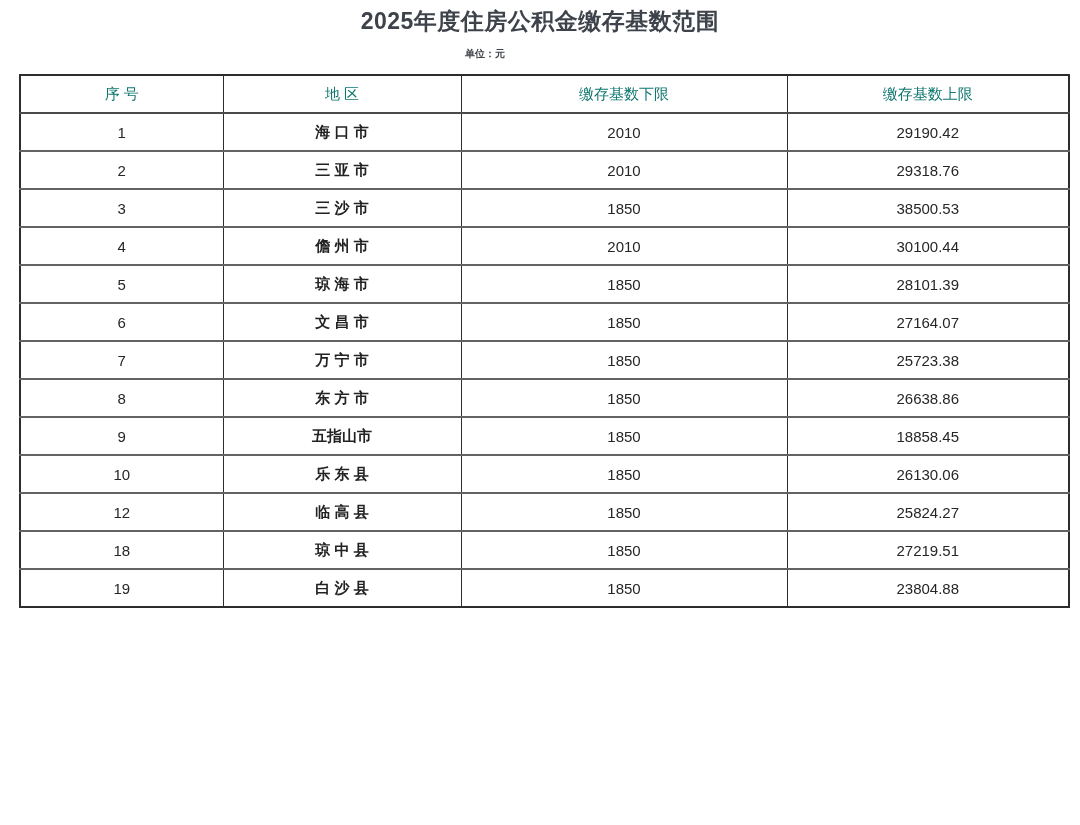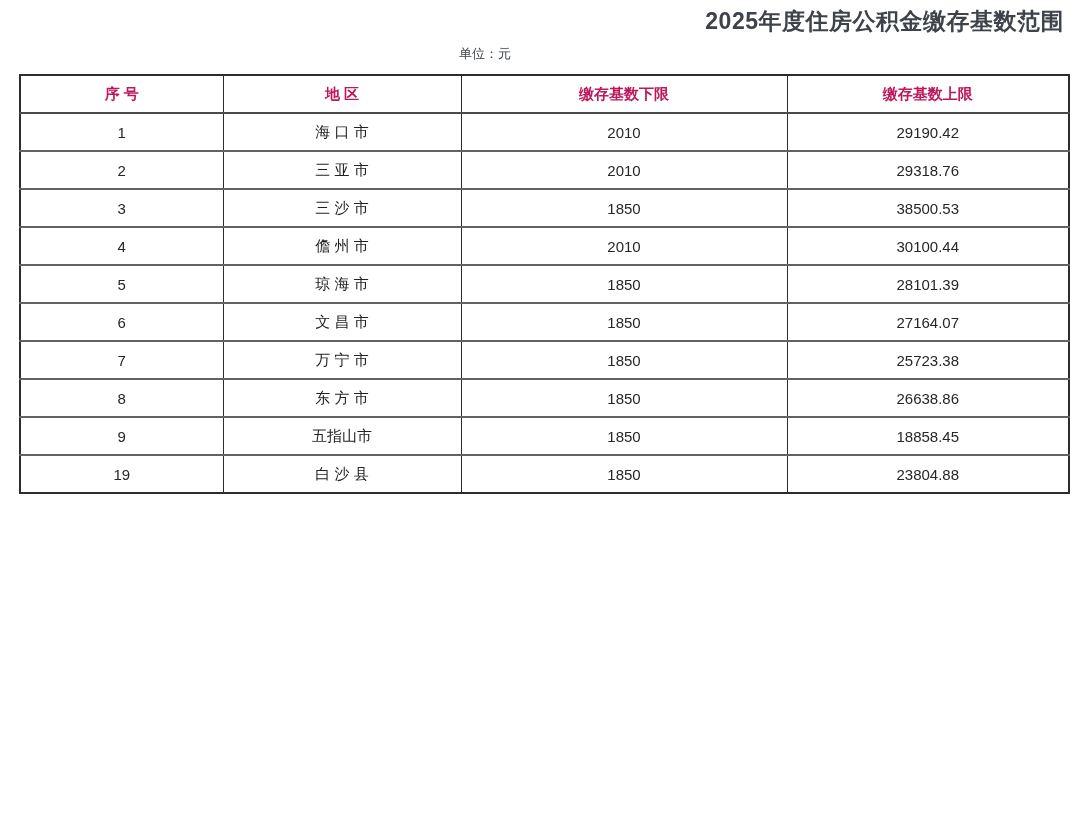--- a/index.html
+++ b/index.html
@@ -5,35 +5,36 @@
   html, body {
     margin: 0;
     padding: 0;
     width: 1080px;
     height: 825px;
     background: #ffffff;
     font-family: "Liberation Sans", "DejaVu Sans", sans-serif;
     overflow: hidden;
   }
   .page-title {
-    margin: 6px 16px 0 0;
-    text-align: right;
+    margin: 6px 0 0 0;
+    text-align: center;
     font-size: 23px;
     font-weight: 700;
     color: #3e434b;
     line-height: 30px;
     letter-spacing: 0.5px;
   }
   .unit-label {
     width: 970px;
     margin: 8px 0 0 0;
     text-align: center;
-    font-size: 13px;
+    font-size: 10px;
     color: #3f444a;
     line-height: 20px;
+    font-weight: bold;
   }
   table.base-table {
     border-collapse: collapse;
     table-layout: fixed;
     width: 1049px;
     margin: 10px 0 0 19px;
   }
   table.base-table th,
   table.base-table td {
     height: 36px;
@@ -42,27 +43,27 @@
     vertical-align: middle;
     font-size: 15px;
     color: #262626;
     border-left: 1px solid #2d2d2d;
     border-right: 1px solid #2d2d2d;
     border-top: 2px solid #636363;
     border-bottom: 2px solid #636363;
     background: #ffffff;
   }
   table.base-table th {
-    font-weight: 700;
-    color: #be185d;
+    font-weight: 400;
+    color: #0f766e;
     border-top: 2px solid #2d2d2d;
     border-bottom: 2px solid #4a4a4a;
   }
   table.base-table td.region {
-    font-weight: 400;
+    font-weight: 700;
     color: #222222;
   }
   table.base-table th:first-child,
   table.base-table td:first-child { border-left: 2px solid #2d2d2d; }
   table.base-table th:last-child,
   table.base-table td:last-child { border-right: 2px solid #2d2d2d; }
   table.base-table tbody tr:last-child td { border-bottom: 2px solid #2d2d2d; }
 </style>
 </head>
 <body>
@@ -135,19 +136,37 @@
         <td>1850</td>
         <td>26638.86</td>
       </tr>
       <tr>
         <td>9</td>
         <td class="region">五指山市</td>
         <td>1850</td>
         <td>18858.45</td>
       </tr>
       <tr>
+        <td>10</td>
+        <td class="region">乐 东 县</td>
+        <td>1850</td>
+        <td>26130.06</td>
+      </tr>
+      <tr>
+        <td>12</td>
+        <td class="region">临 高 县</td>
+        <td>1850</td>
+        <td>25824.27</td>
+      </tr>
+      <tr>
+        <td>18</td>
+        <td class="region">琼 中 县</td>
+        <td>1850</td>
+        <td>27219.51</td>
+      </tr>
+      <tr>
         <td>19</td>
         <td class="region">白 沙 县</td>
         <td>1850</td>
         <td>23804.88</td>
       </tr>
     </tbody>
 </table>
 
 </body></html>

